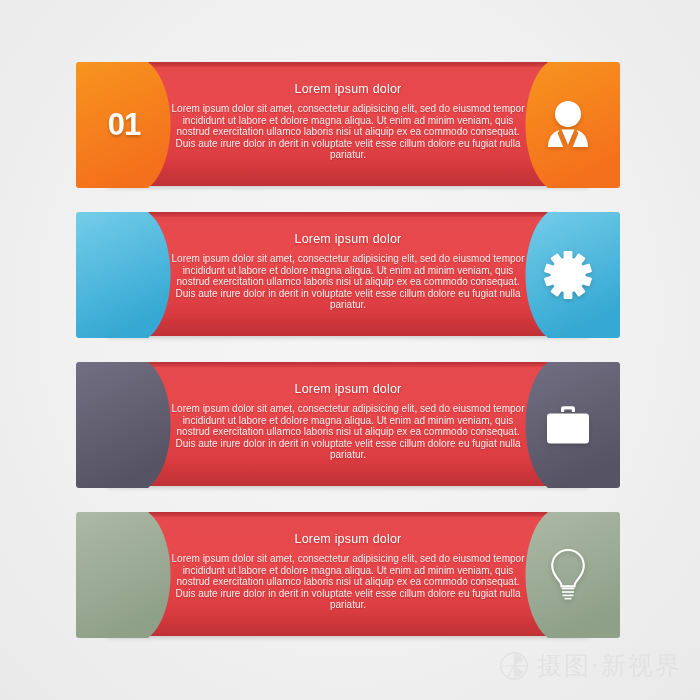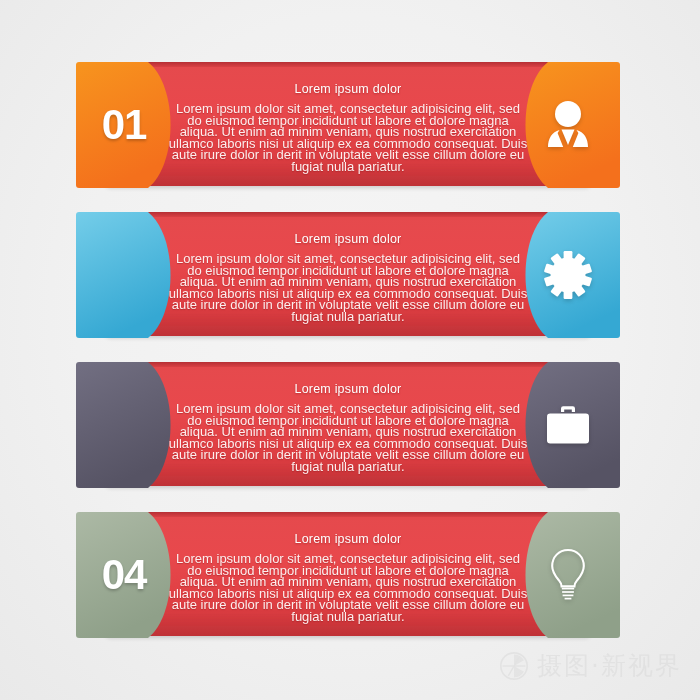--- a/index.html
+++ b/index.html
@@ -60,21 +60,21 @@
   }
   .side-left{ left:0; border-radius:3px 0 0 3px; }
   .side-right{ right:0; border-radius:0 3px 3px 0; }
   .side-shape{ position:absolute; inset:0; }
   .side-shape svg{ display:block; width:100%; height:100%; }
 
   .num{
     position:absolute; left:0; top:0;
     width:96px; height:126px;
     display:flex; align-items:center; justify-content:center;
-    font-size:42px; font-weight:bold; color:#ffffff;
+    font-size:31px; font-weight:bold; color:#ffffff;
     letter-spacing:-1px;
     text-shadow:0 2px 3px rgba(0,0,0,.22);
     z-index:3;
   }
   .icon-wrap{
     position:absolute; right:6px; top:0;
     width:92px; height:126px;
     display:flex; align-items:center; justify-content:center;
     z-index:3;
   }
@@ -86,21 +86,21 @@
     z-index:4;
     display:flex; flex-direction:column; align-items:center;
     padding-top:20px; text-align:center;
   }
   .b-title{
     font-size:12.5px; color:#ffffff; font-weight:normal;
     letter-spacing:.2px; margin-bottom:7px;
     text-shadow:0 1px 2px rgba(130,20,25,.45);
   }
   .b-text{
-    font-size:13px; line-height:11.6px; color:#fdeeee;
+    font-size:10px; line-height:11.6px; color:#fdeeee;
     width:360px;
     text-shadow:0 1px 1px rgba(130,20,25,.40);
   }
 
   
   #watermark{
     position:absolute; right:18px; bottom:18px;
     display:flex; align-items:center; gap:8px;
     z-index:6; opacity:.55;
   }
@@ -286,21 +286,20 @@
     <defs>
               <linearGradient id="lg3" x1="0" y1="0" x2="0.35" y2="1">
       <stop offset="0" stop-color="#acb9a5"></stop>
                 <stop offset="1" stop-color="#8fa089"></stop>
     </linearGradient>
             </defs>
     <path d="M0 0 L72 0 C102 24 102 102 72 126 L0 126 Z" fill="url(#lg3)"></path>
   </svg>
       </div>
     </div>
-    <div class="num">04</div>
 
     <div class="side side-right">
       <div class="side-shape">
         <svg viewBox="0 0 118 126" preserveAspectRatio="none">
     <defs>
               <linearGradient id="rg3" x1="0" y1="0" x2="0.35" y2="1">
       <stop offset="0" stop-color="#acb9a5"></stop>
                 <stop offset="1" stop-color="#8fa089"></stop>
     </linearGradient>
             </defs>

